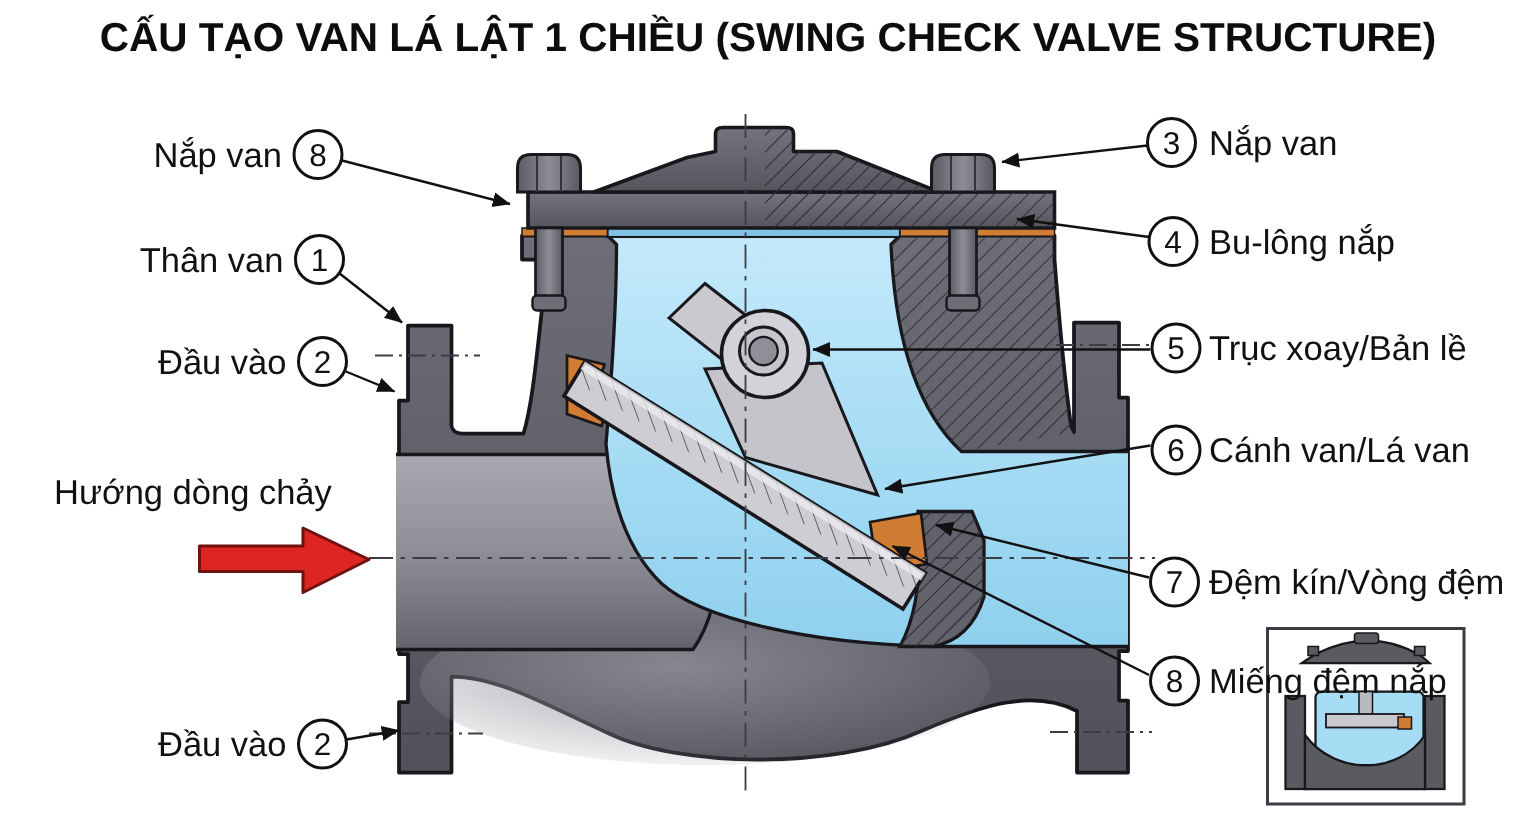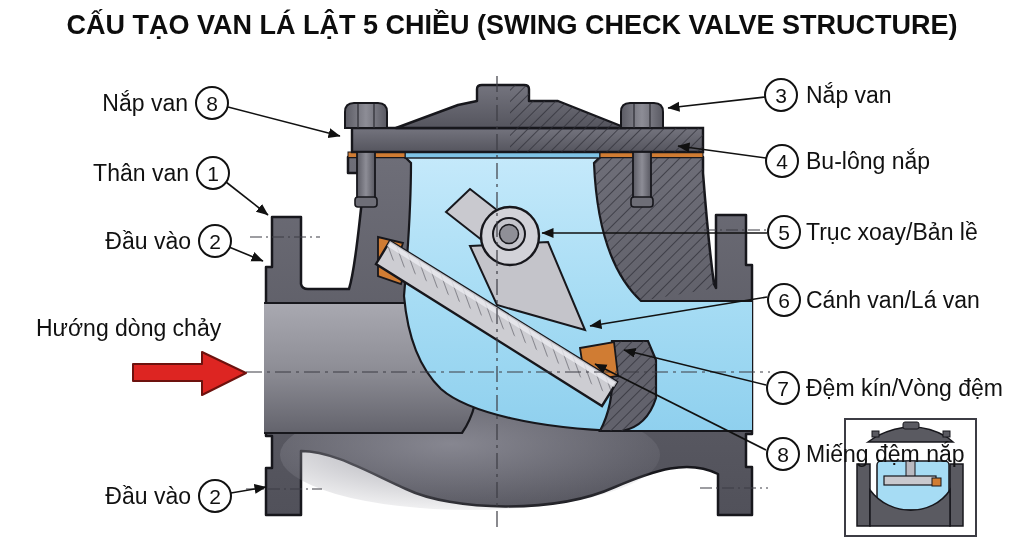--- a/index.html
+++ b/index.html
@@ -9,21 +9,21 @@
          font-size:27px;font-weight:bold;color:#0d0d0d;letter-spacing:0px;margin:0;}
   svg{position:absolute;left:0;top:0;}
   text{font-family:"Liberation Sans",sans-serif;fill:#111;}
   .lbl{font-size:23px;}
   .num{font-size:21px;}
 </style>
 </head>
 <body>
 
 <div class="stage">
-  <h1 class="title">CẤU TẠO VAN LÁ LẬT 5 CHIỀU (SWING CHECK VALVE STRUCTURE)</h1>
+  <h1 class="title">CẤU TẠO VAN LÁ LẬT 1 CHIỀU (SWING CHECK VALVE STRUCTURE)</h1>
 
   <svg width="1024" height="559" viewBox="0 0 1024 559">
     <defs>
       <linearGradient id="gBody" x1="0" y1="0" x2="0" y2="1">
         <stop offset="0" stop-color="#6e6e78"></stop>
           <stop offset="0.55" stop-color="#5d5d66"></stop>
           <stop offset="1" stop-color="#51515a"></stop>
       </linearGradient>
       <linearGradient id="gBore" x1="0" y1="0" x2="0" y2="1">
         <stop offset="0" stop-color="#a9a9b1"></stop>

